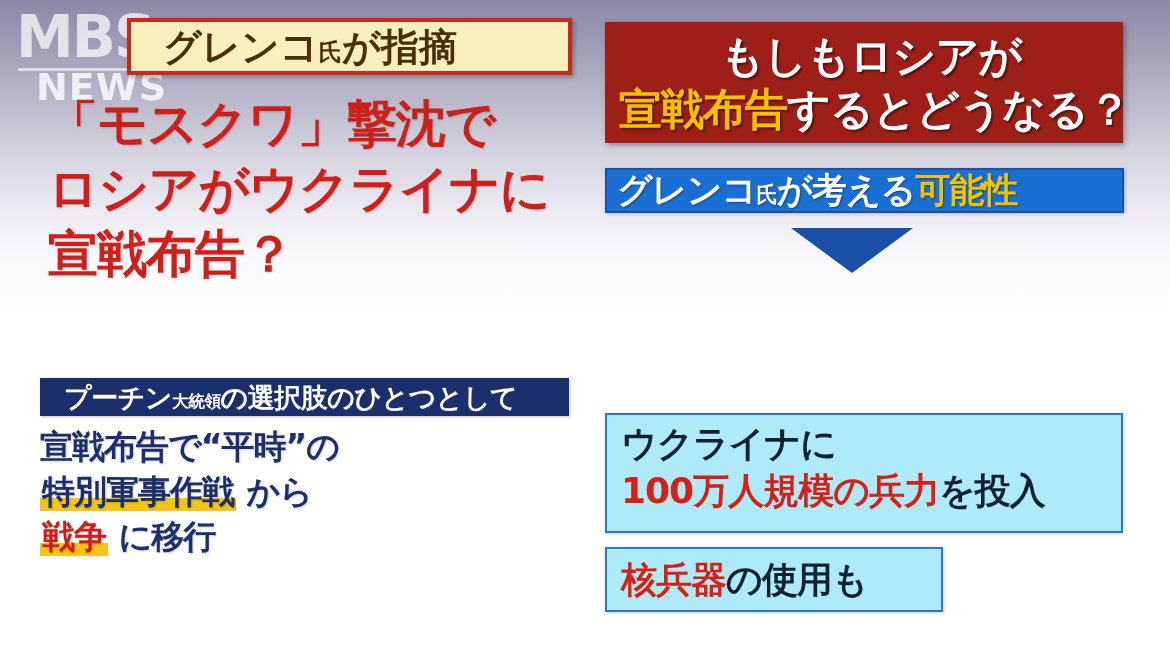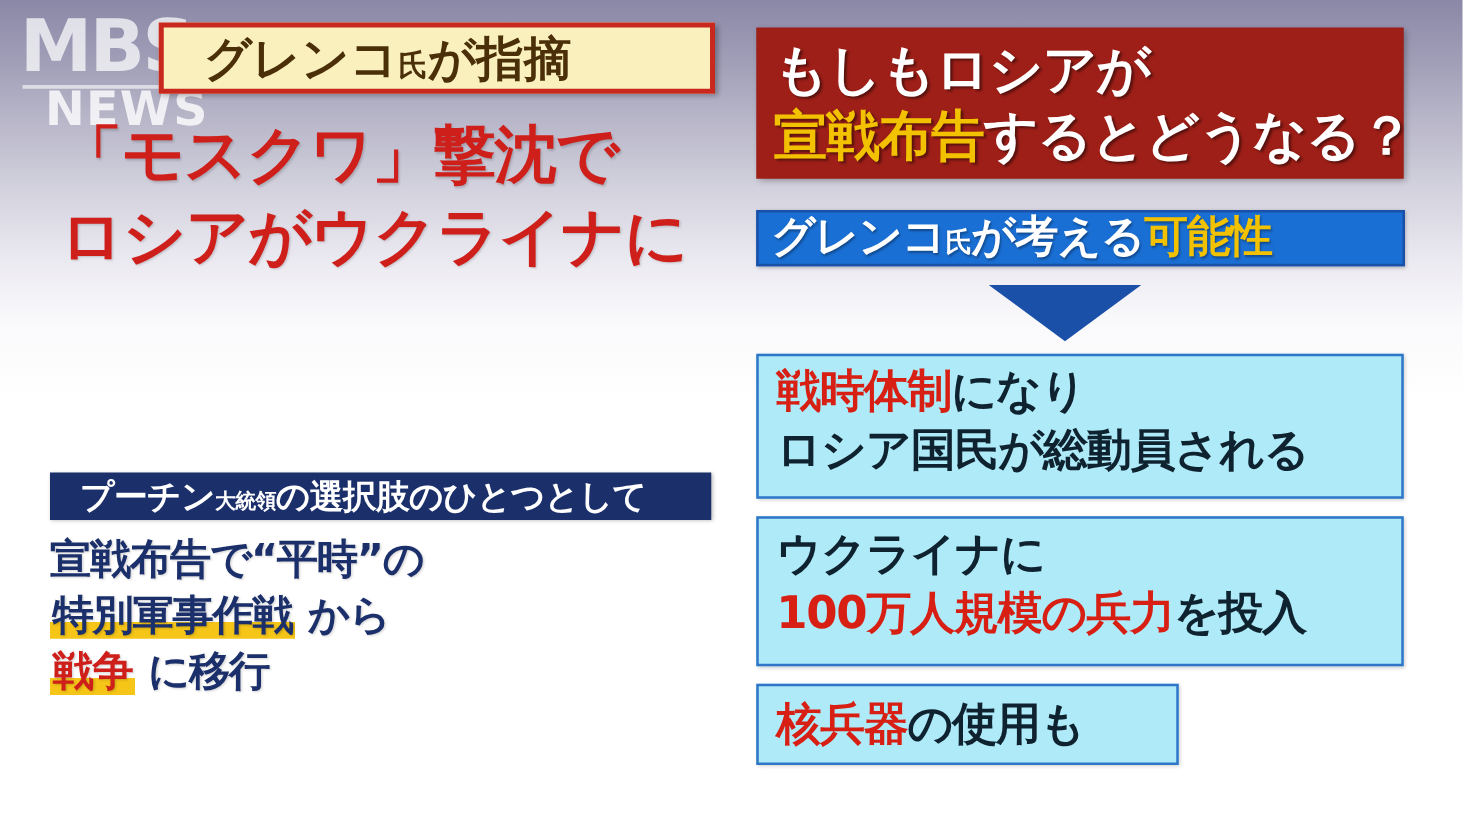--- a/index.html
+++ b/index.html
@@ -172,20 +172,21 @@
   #right-question {
     position: absolute;
     left: 5px;
     top: 22px;
     width: 518px;
     height: 121px;
     background: #9e1f18;
     box-sizing: border-box;
     padding: 8px 0 0 14px;
     box-shadow: 2px 2px 5px rgba(0,0,0,0.32);
+    text-align: center;
   }
   #right-question .line {
     display: block;
     white-space: nowrap;
     font-size: 43px;
     color: #ffffff;
     line-height: 1.23;
     letter-spacing: -1px;
     text-shadow: 2px 2px 2px rgba(0,0,0,0.45);
   }
@@ -260,20 +261,21 @@
 
   <div id="left-col">
 
     <div id="left-banner">
       <div class="label jp"><span>グレンコ</span><span class="small-k">氏</span><span>が指摘</span></div>
     </div>
 
     <div id="left-headline" class="jp">
       <span class="line">「モスクワ」撃沈で</span>
       <span class="line">ロシアがウクライナに</span>
+      <span class="line">宣戦布告？</span>
     </div>
 
     <div id="left-subbanner">
       <div class="label jp"><span>プーチン</span><span class="small-k">大統領</span><span>の選択肢のひとつとして</span></div>
     </div>
 
     <div id="left-body" class="jp">
       <span class="line">宣戦布告で“平時”の</span>
       <span class="line"><span class="hl-yellow">特別軍事作戦</span><span> から</span></span>
       <span class="line"><span class="hl-yellow red-word">戦争</span><span> に移行</span></span>
@@ -285,24 +287,20 @@
 
     <div id="right-question">
       <span class="line jp">もしもロシアが</span>
       <span class="line jp"><span class="gold">宣戦布告</span><span>するとどうなる？</span></span>
     </div>
 
     <div id="right-bluebanner">
       <div class="label jp"><span>グレンコ</span><span class="small-k">氏</span><span>が考える</span><span class="gold">可能性</span></div>
     </div>
 
-    <div class="cyan-box" id="cyan-box-1">
-      <span class="line jp"><span class="red-word">戦時体制</span><span>になり</span></span>
-      <span class="line jp">ロシア国民が総動員される</span>
-    </div>
 
     <div class="cyan-box" id="cyan-box-2">
       <span class="line jp">ウクライナに</span>
       <span class="line jp"><span class="red-word">100万人規模の兵力</span><span>を投入</span></span>
     </div>
 
     <div class="cyan-box" id="cyan-box-3">
       <span class="line jp"><span class="red-word">核兵器</span><span>の使用も</span></span>
     </div>
 

